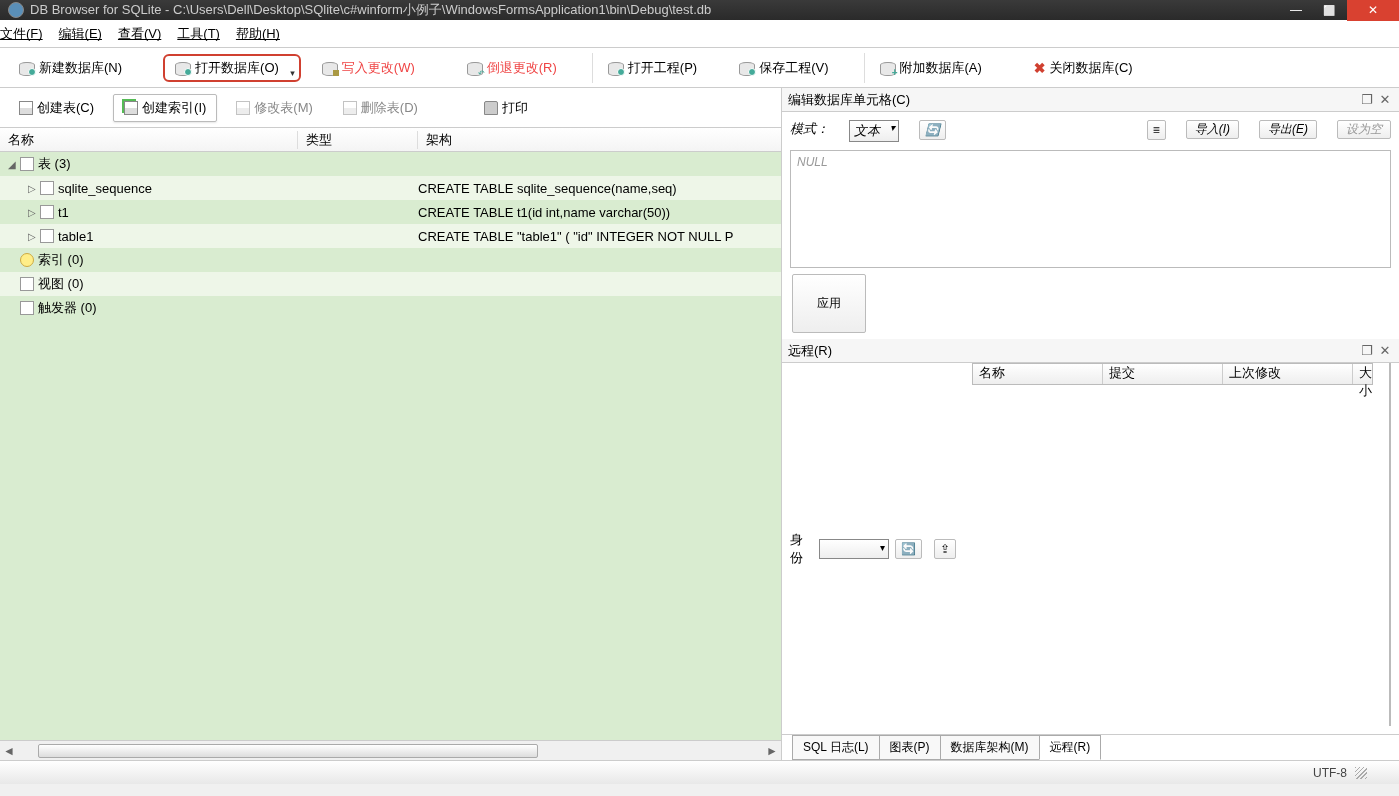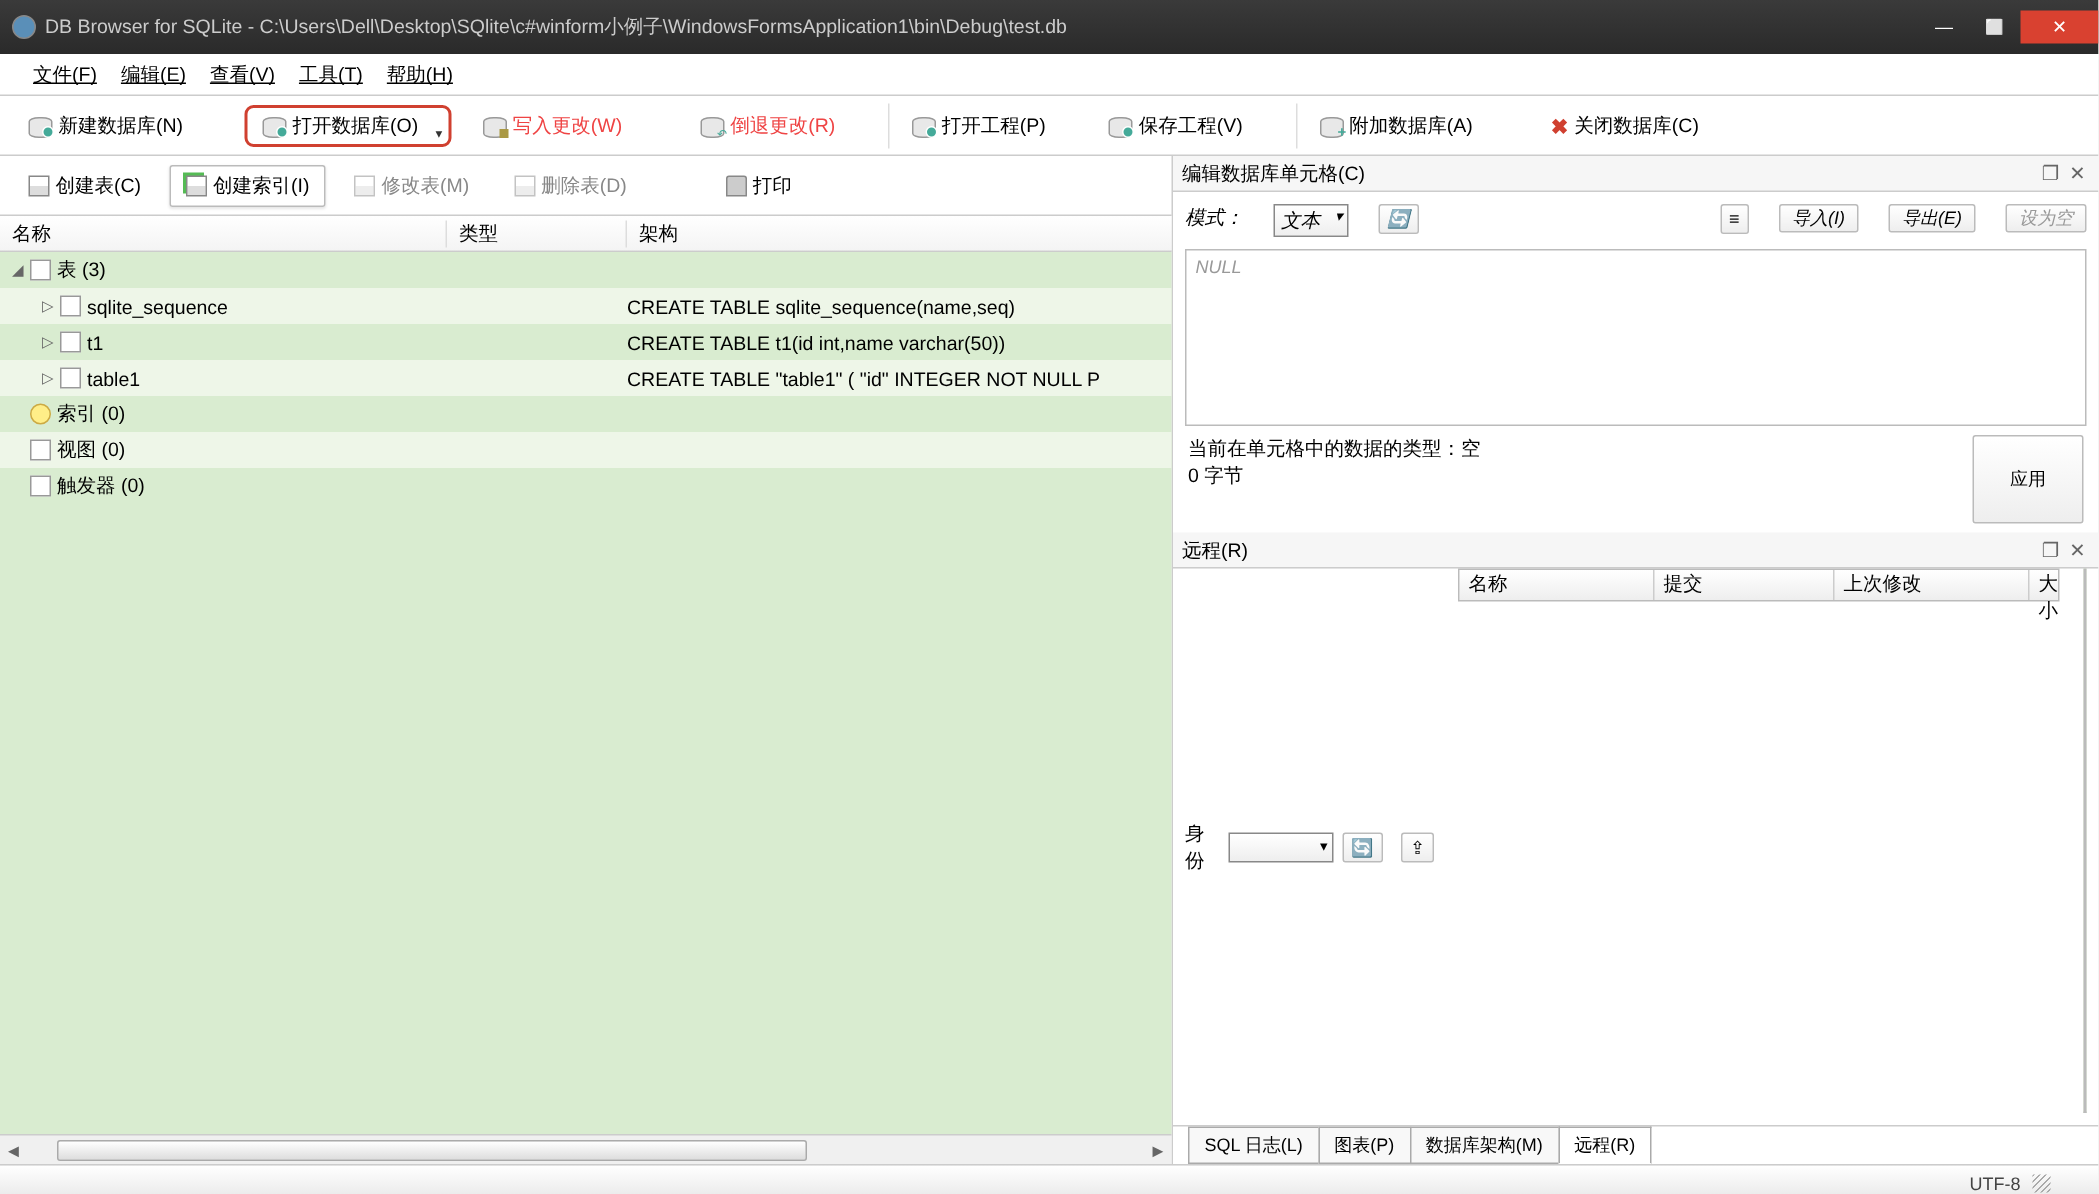--- a/index.html
+++ b/index.html
@@ -1,29 +1,29 @@
 <!DOCTYPE html>
 <html><head>
 <meta charset="utf-8">
 <style>
 * { box-sizing: border-box; margin: 0; padding: 0; }
 body { font-family: "Microsoft YaHei", sans-serif; font-size: 12px; background: #f0f0f0; width: 1399px; height: 796px; overflow: hidden; }
 
-.titlebar { height: 36px; background: linear-gradient(#3a3a3a, #2a2a2a); display: flex; align-items: center; padding-left: 8px; color: #ccc; position: relative; }
+.titlebar { height: 20px; background: linear-gradient(#3a3a3a, #2a2a2a); display: flex; align-items: center; padding-left: 8px; color: #ccc; position: relative; }
 .titlebar .app-icon { width: 16px; height: 16px; background: #5a8fb8; border-radius: 50%; margin-right: 6px; border:1px solid #888;}
 .titlebar .title { flex: 1; font-size: 13px; }
 .titlebar .buttons { display: flex; }
 .titlebar .btn { width: 34px; height: 22px; display: flex; align-items: center; justify-content: center; color: #fff; }
 .titlebar .btn-min::before { content: "—"; }
 .titlebar .btn-max::before { content: "⬜"; font-size: 10px; }
 .titlebar .btn-close { background: #d94130; width: 52px; }
 .titlebar .btn-close::before { content: "✕"; }
 .titlebar-bg { position:absolute; top:0; left:0; right:0; bottom:0; background: linear-gradient(90deg,#c0d8a8 0%, #3a5020 15%, #6a8a40 25%, #2a4018 40%, #b0d090 60%, #3a5a20 75%, #c0e0a0 90%); opacity:0.3; z-index:-1;}
 
-.menubar { height: 28px; background: #fff; border-bottom: 1px solid #ccc; display: flex; align-items: center; padding-left: 22px; gap: 16px; font-size: 13px;}
+.menubar { height: 28px; background: #fff; border-bottom: 1px solid #ccc; display: flex; align-items: center; padding-left: 0; gap: 16px; font-size: 13px;}
 .menubar .menu-item { text-decoration: underline; text-decoration-skip-ink: none; cursor: default; }
 
 .toolbar { height: 40px; background: #fff; border-bottom: 1px solid #ccc; display: flex; align-items: center; padding: 0 8px; }
 .toolbar .tool-btn { display: flex; align-items: center; gap: 4px; padding: 4px 10px; border: 1px solid transparent; font-size: 13px; white-space:nowrap;}
 .toolbar .tool-btn.highlighted { border: 2px solid #d04030; border-radius: 6px; padding: 3px 20px 3px 10px; position: relative; }
 .toolbar .tool-btn.highlighted::after { content: "▾"; position: absolute; right: 4px; bottom: 2px; font-size: 9px; color:#333;}
 .toolbar .sep { width: 1px; height: 30px; background: #ddd; margin: 0 4px; }
 .toolbar .tool-btn.greyed { color: #ef4444; text-align: right; }
 .db-icon { width:16px; height:16px; display:inline-block; position:relative; }
 .db-icon::before { content:""; position:absolute; width:14px; height:12px; background:#e8e8e8; border:1px solid #999; border-radius:7px/3px; top:2px; left:0;}
@@ -286,24 +286,20 @@
       <span class="mode-select"><span>文本</span></span>
       <span class="small-btn icon-only">🔄</span>
       <span class="spacer"></span>
       <span class="small-btn icon-only">≡</span>
       <span class="small-btn">导入(I)</span>
       <span class="small-btn">导出(E)</span>
       <span class="small-btn" style="color:#999;">设为空</span>
     </div>
     <div class="cell-editor"><span>NULL</span></div>
     <div class="cell-info">
-      <div class="txt">
-        <div>当前在单元格中的数据的类型：空</div>
-        <div>0 字节</div>
-      </div>
       <span class="small-btn" style="padding:20px 24px;">应用</span>
     </div>
 
     <div class="panel-header">
       <span class="title">远程(R)</span>
       <span class="pbtn">❐</span>
       <span class="pbtn">✕</span>
     </div>
     <div class="remote-body">
       <div class="remote-row">

